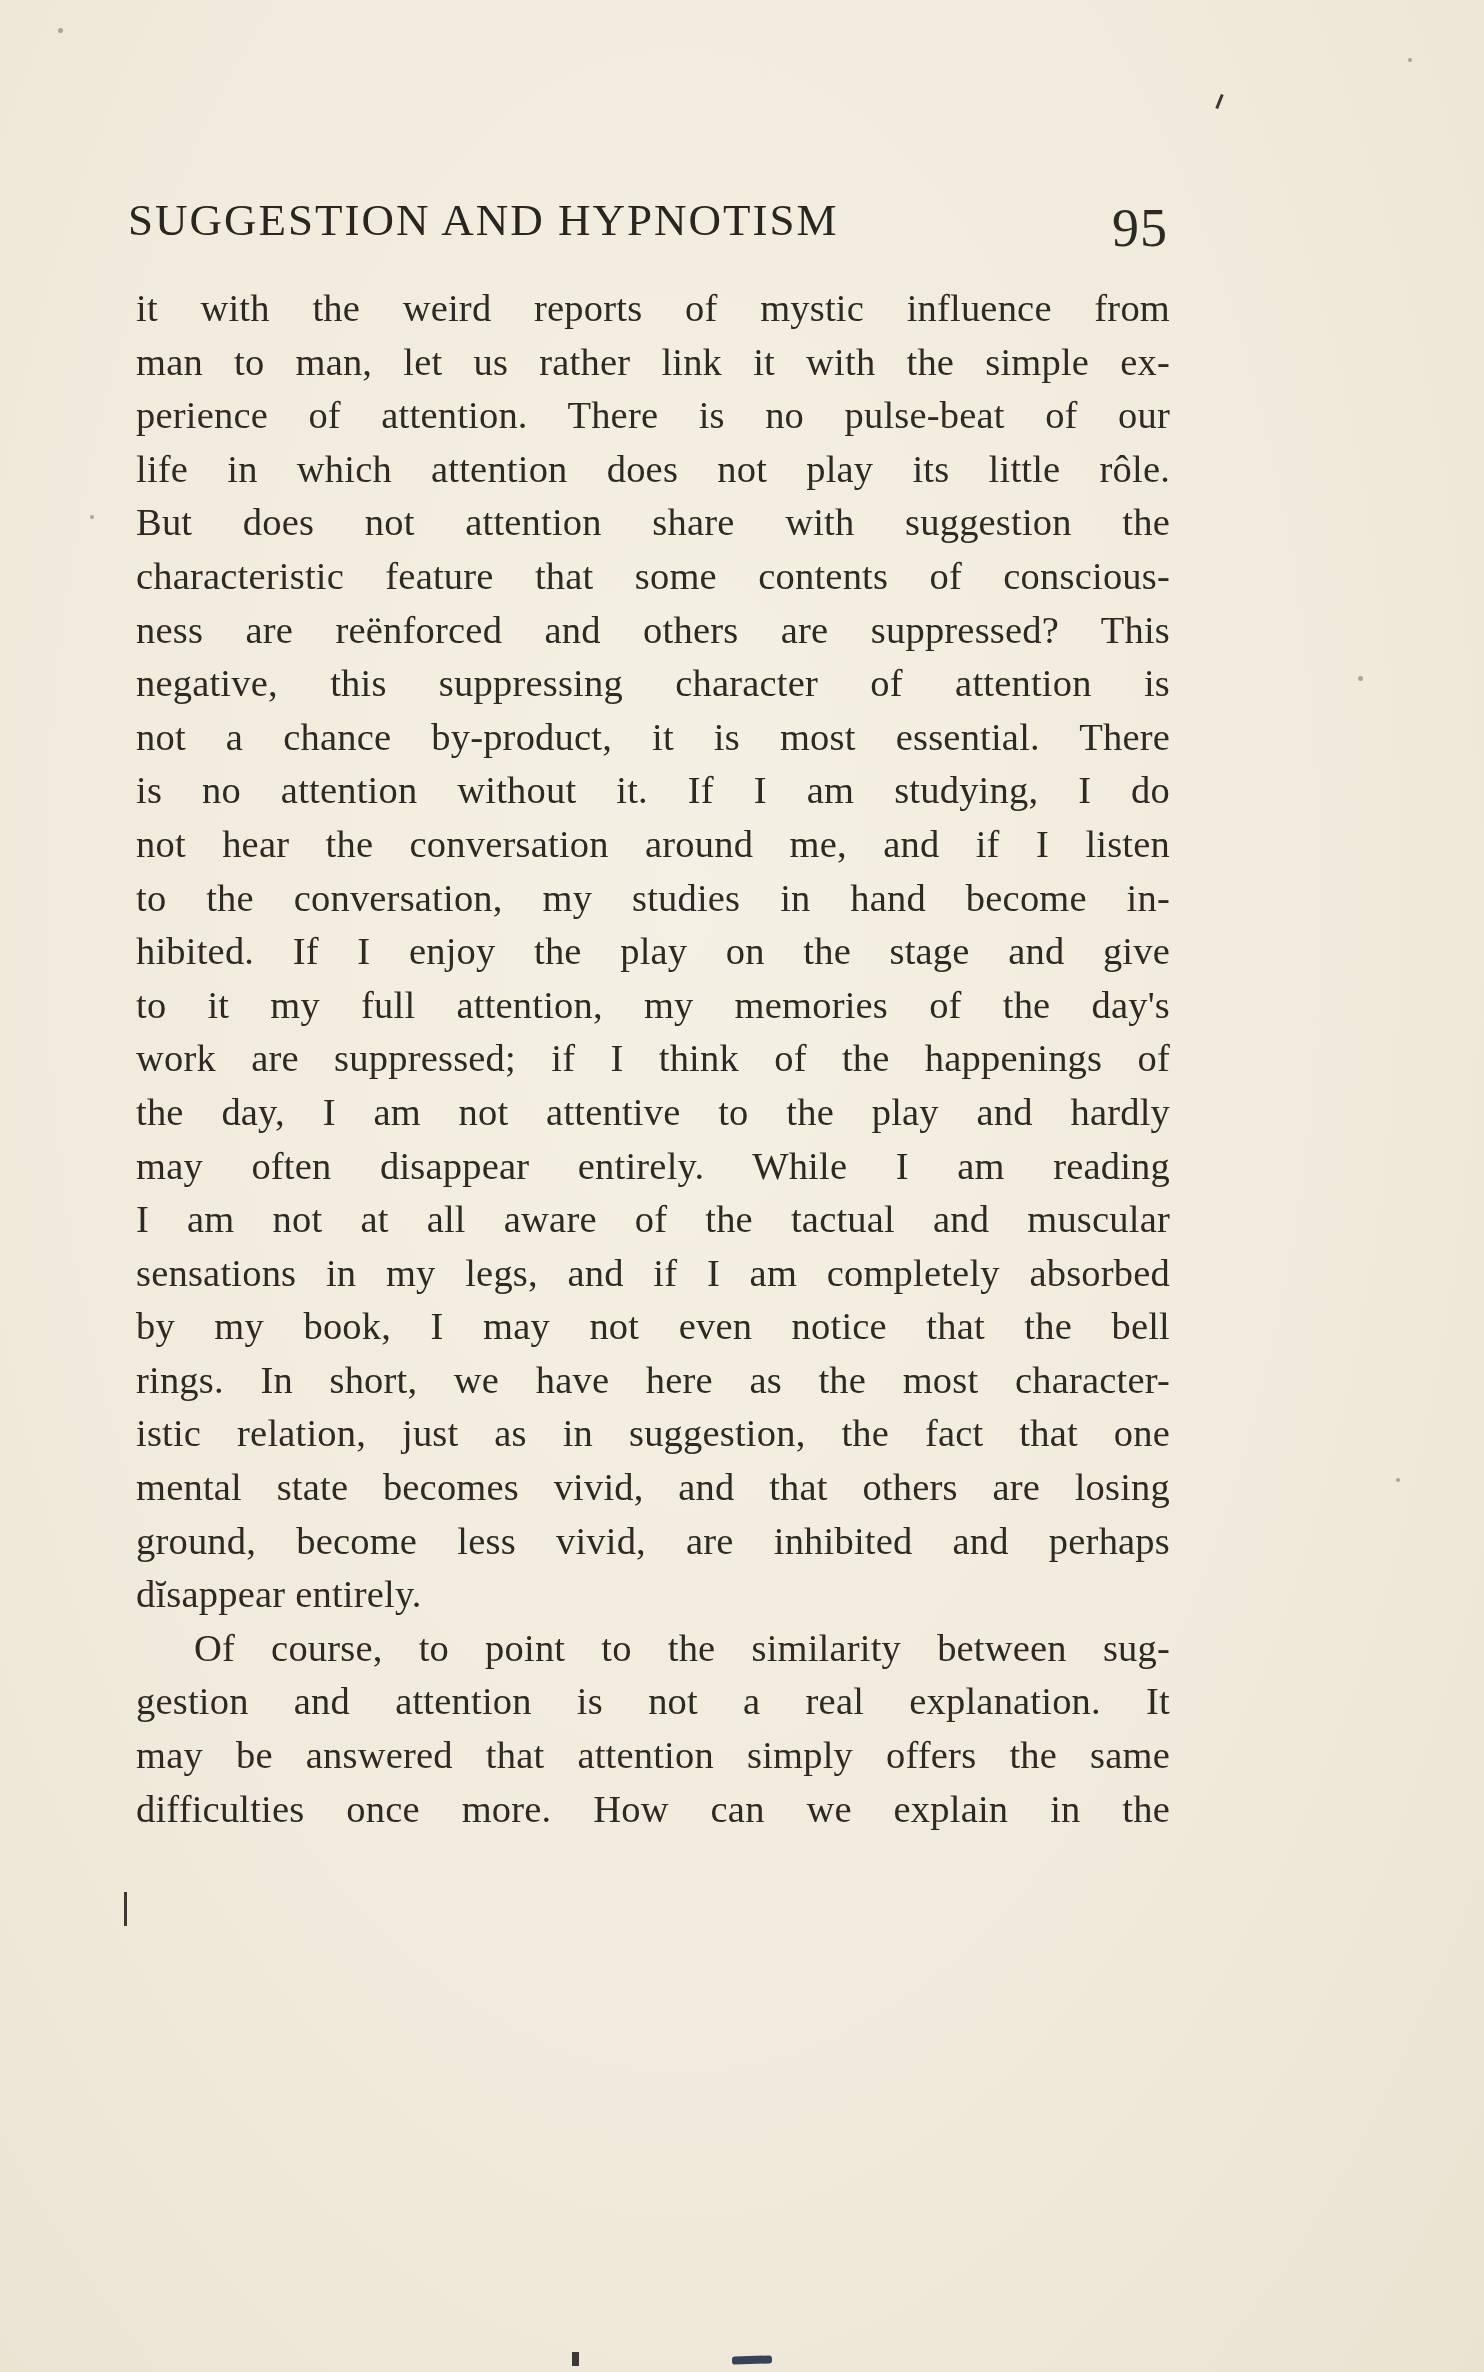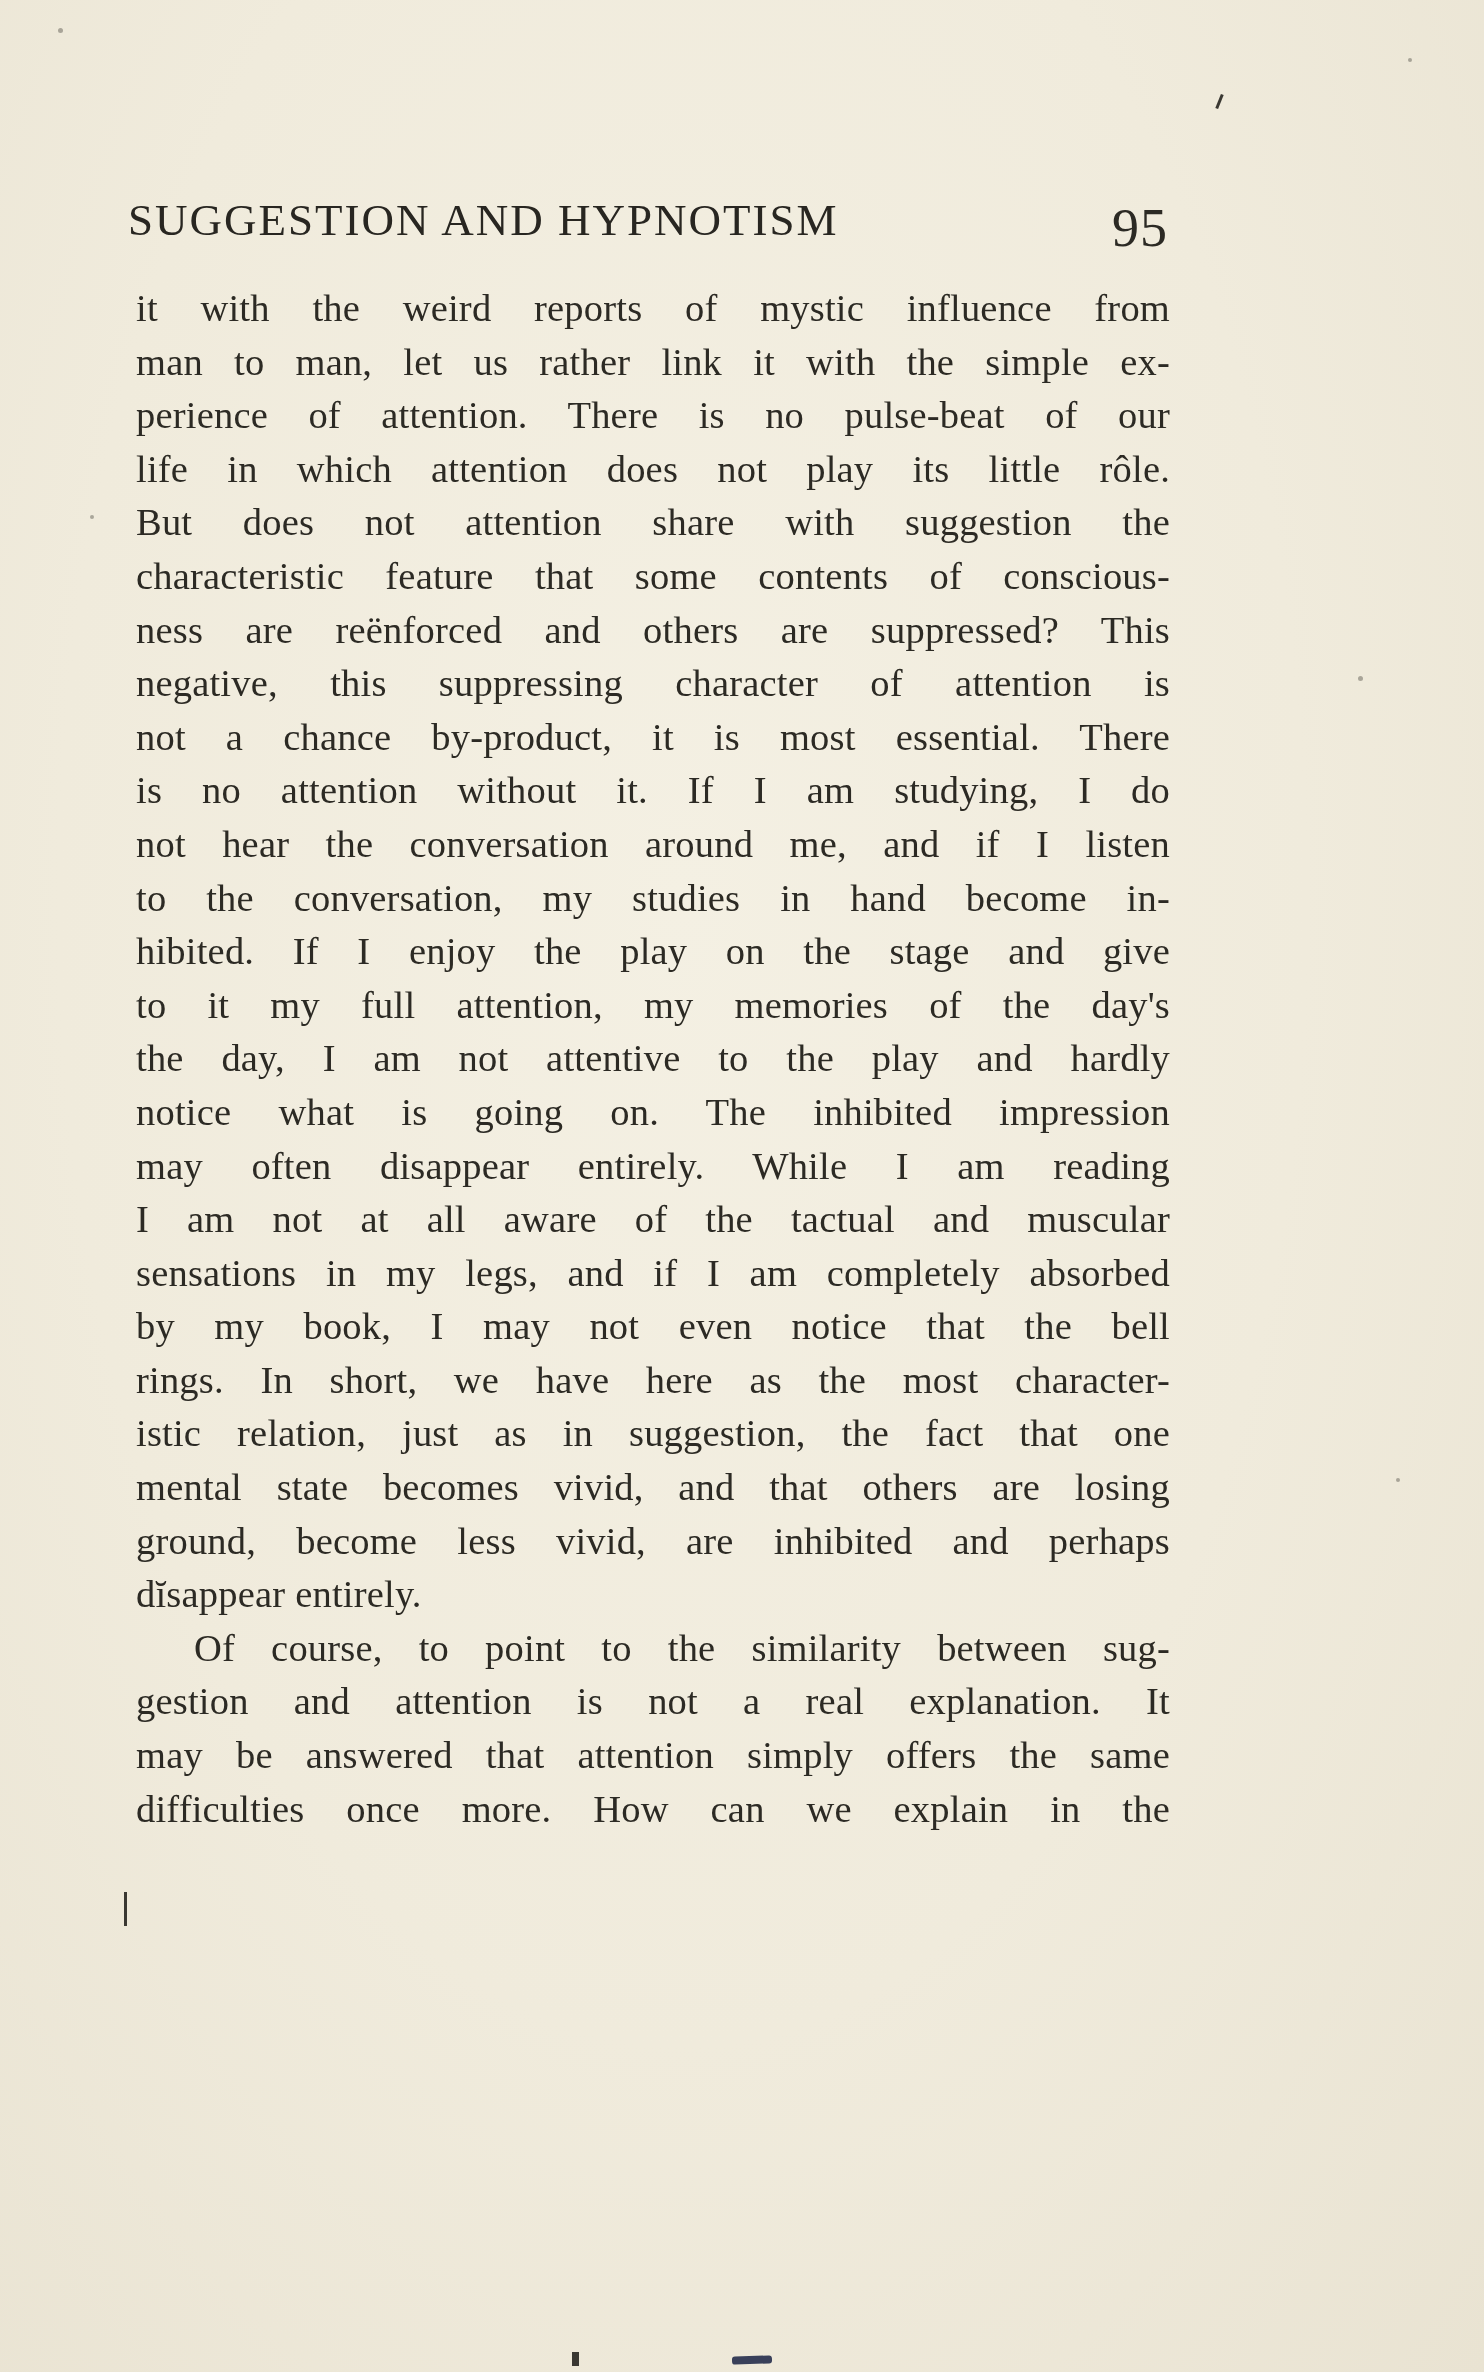--- a/index.html
+++ b/index.html
@@ -89,22 +89,22 @@
       <div class="line">But does not attention share with suggestion the</div>
       <div class="line">characteristic feature that some contents of conscious-</div>
       <div class="line">ness are reënforced and others are suppressed? This</div>
       <div class="line">negative, this suppressing character of attention is</div>
       <div class="line">not a chance by-product, it is most essential. There</div>
       <div class="line">is no attention without it. If I am studying, I do</div>
       <div class="line">not hear the conversation around me, and if I listen</div>
       <div class="line">to the conversation, my studies in hand become in-</div>
       <div class="line">hibited. If I enjoy the play on the stage and give</div>
       <div class="line">to it my full attention, my memories of the day's</div>
+      <div class="line">work are suppressed; if I think of the happenings of</div>
       <div class="line">the day, I am not attentive to the play and hardly</div>
-      <div class="line">notice what is going on. The inhibited impression</div>
       <div class="line">may often disappear entirely. While I am reading</div>
       <div class="line">I am not at all aware of the tactual and muscular</div>
       <div class="line">sensations in my legs, and if I am completely absorbed</div>
       <div class="line">by my book, I may not even notice that the bell</div>
       <div class="line">rings. In short, we have here as the most character-</div>
       <div class="line">istic relation, just as in suggestion, the fact that one</div>
       <div class="line">mental state becomes vivid, and that others are losing</div>
       <div class="line">ground, become less vivid, are inhibited and perhaps</div>
       <div class="line flush">dĭsappear entirely.</div>
       <div class="line indent">Of course, to point to the similarity between sug-</div>

